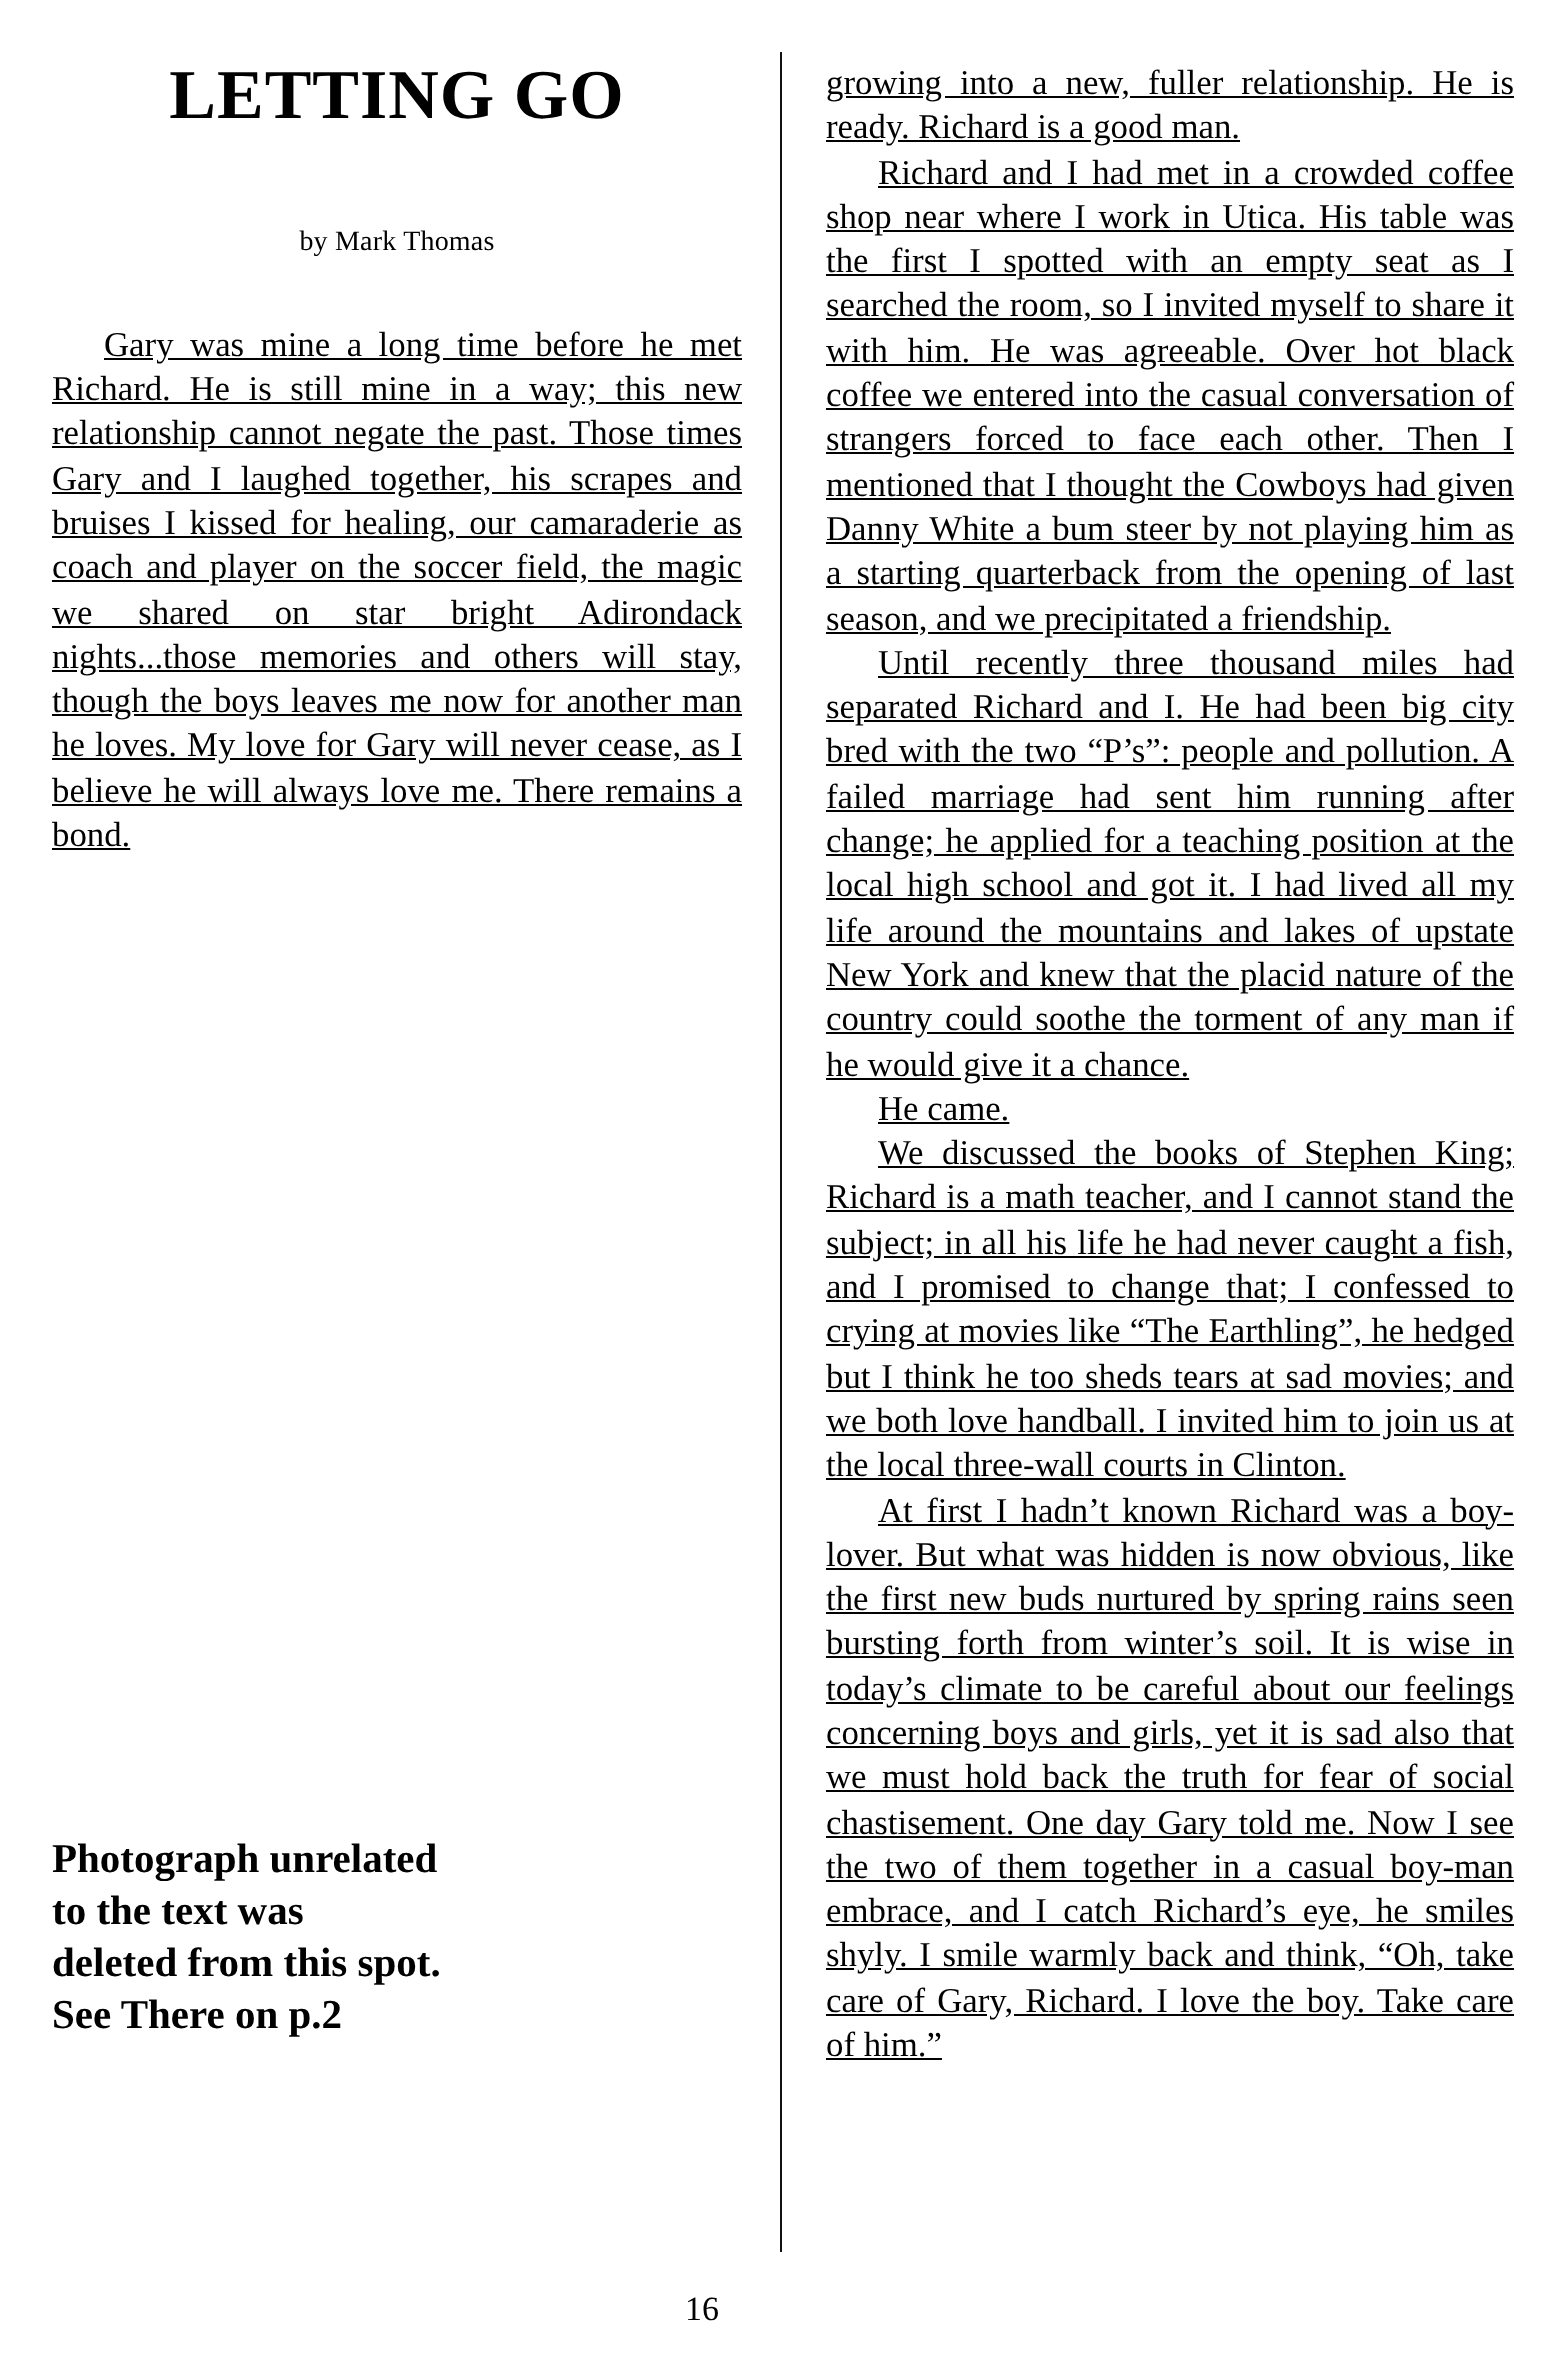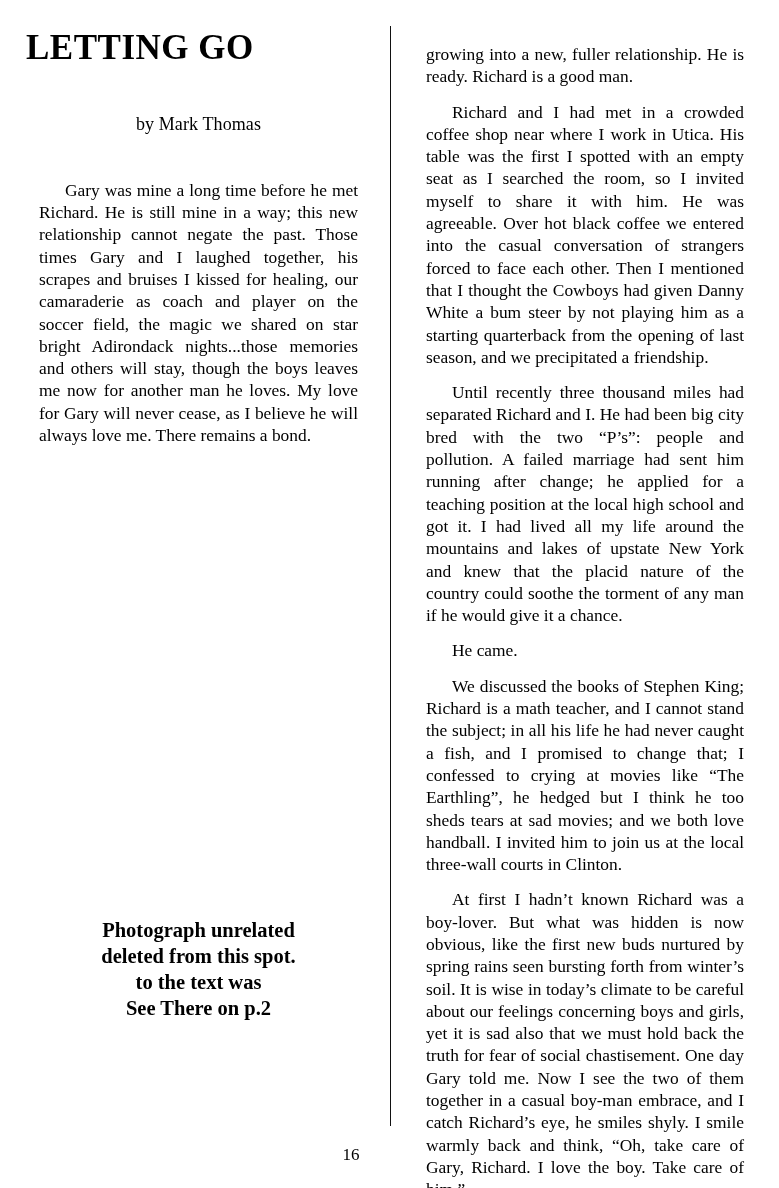--- a/index.html
+++ b/index.html
@@ -43,63 +43,64 @@
     position: absolute;
     left: 413px;
     top: 30px;
     width: 344px;
   }
 
   
   .article-title {
     font-size: 35px;
     font-weight: bold;
-    text-align: left;
+    text-align: center;
     letter-spacing: 0.5px;
     line-height: 1.05;
     margin: 0 0 0 0;
     padding-top: 4px;
   }
   .byline {
-    font-size: 18px;
+    font-size: 14px;
     text-align: center;
     margin: 0;
     padding-top: 47px;
     letter-spacing: 0.1px;
   }
 
   
   .body-text {
     font-size: 17.4px;
     line-height: 22.3px;
     text-align: justify;
     text-justify: inter-word;
     margin: 0;
     hyphens: none;
   }
   .col-left .body-text {
     padding-top: 31px;
   }
   .body-text p {
-    margin: 13px;
+    margin: 0;
     text-indent: 26px;
+    text-decoration: underline;
   }
 
   
   .body-text p.continuation {
     text-indent: 0;
   }
 
   
   .photo-notice {
     position: absolute;
     left: 26px;
     top: 917px;
     width: 345px;
-    text-align: center;
+    text-align: left;
     font-size: 20.5px;
     font-weight: bold;
     line-height: 26px;
   }
   .photo-notice div {
     white-space: nowrap;
   }
 
   
   .folio {
@@ -124,22 +125,22 @@
 
     <div class="byline">by Mark Thomas</div>
 
     <div class="body-text">
       <p>Gary was mine a long time before he met Richard. He is still mine in a way; this new relationship cannot negate the past. Those times Gary and I laughed together, his scrapes and bruises I kissed for healing, our camaraderie as coach and player on the soccer field, the magic we shared on star bright Adirondack nights...those memories and others will stay, though the boys leaves me now for another man he loves. My love for Gary will never cease, as I believe he will always love me. There remains a bond.</p>
     </div>
   </div>
 
   <div class="photo-notice">
     <div>Photograph unrelated</div>
+    <div>to the text was</div>
     <div>deleted from this spot.</div>
-    <div>to the text was</div>
     <div>See There on p.2</div>
   </div>
 
   <div class="col-right">
     <div class="body-text">
       <p class="continuation">growing into a new, fuller relationship. He is ready. Richard is a good man.</p>
       <p>Richard and I had met in a crowded coffee shop near where I work in Utica. His table was the first I spotted with an empty seat as I searched the room, so I invited myself to share it with him. He was agreeable. Over hot black coffee we entered into the casual conversation of strangers forced to face each other. Then I mentioned that I thought the Cowboys had given Danny White a bum steer by not playing him as a starting quarterback from the opening of last season, and we precipitated a friendship.</p>
       <p>Until recently three thousand miles had separated Richard and I. He had been big city bred with the two “P’s”: people and pollution. A failed marriage had sent him running after change; he applied for a teaching position at the local high school and got it. I had lived all my life around the mountains and lakes of upstate New York and knew that the placid nature of the country could soothe the torment of any man if he would give it a chance.</p>
       <p>He came.</p>
       <p>We discussed the books of Stephen King; Richard is a math teacher, and I cannot stand the subject; in all his life he had never caught a fish, and I promised to change that; I confessed to crying at movies like “The Earthling”, he hedged but I think he too sheds tears at sad movies; and we both love handball. I invited him to join us at the local three-wall courts in Clinton.</p>

